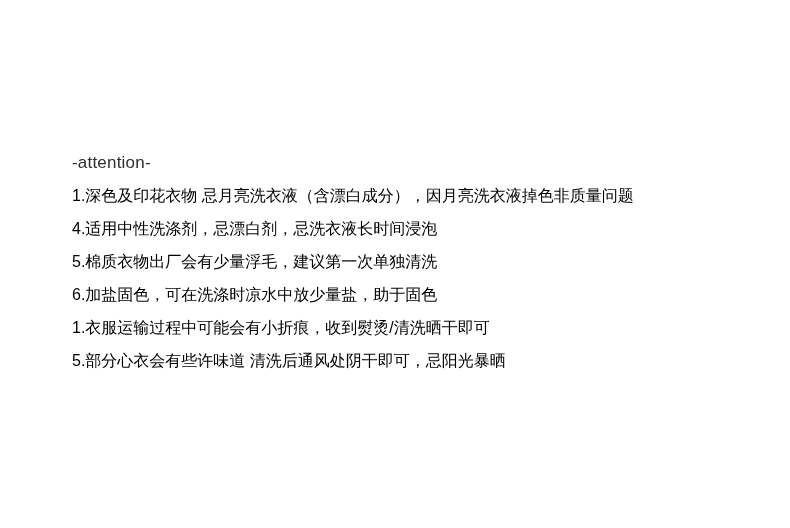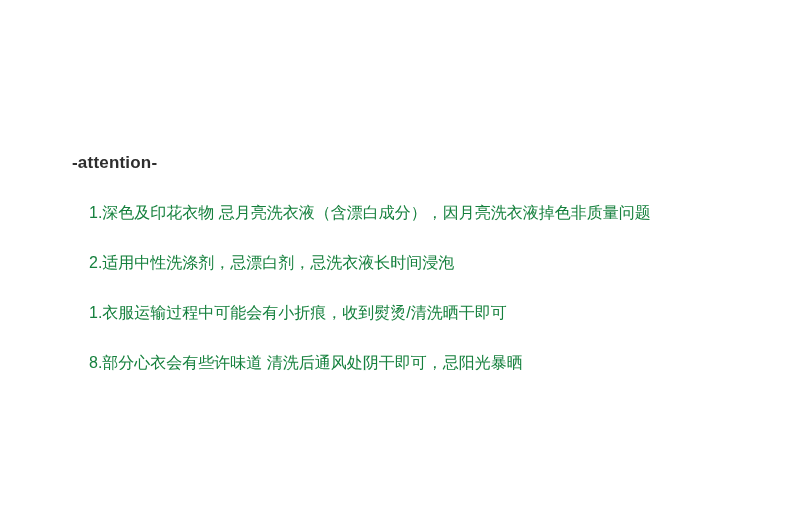--- a/index.html
+++ b/index.html
@@ -15,39 +15,41 @@
     position: relative;
   }
   .notice-block {
     position: absolute;
     left: 72px;
     top: 146px;
     width: 680px;
   }
   .notice-title {
     font-size: 17px;
-    font-weight: bold;
+    font-weight: normal;
     color: #2e2e2e;
     line-height: 33px;
     height: 33px;
     letter-spacing: 0.2px;
     margin: 0;
   }
   .notice-line {
     font-size: 16px;
     font-weight: normal;
-    color: #15803d;
+    color: #000000;
     line-height: 33px;
     height: 33px;
     white-space: nowrap;
-    margin: 17px;
+    margin: 0;
   }
 </style>
 </head>
 <body>
 
 <div class="notice-block">
   <h2 class="notice-title">-attention-</h2>
   <p class="notice-line">1.深色及印花衣物 忌月亮洗衣液（含漂白成分），因月亮洗衣液掉色非质量问题</p>
-  <p class="notice-line">2.适用中性洗涤剂，忌漂白剂，忌洗衣液长时间浸泡</p>
+  <p class="notice-line">4.适用中性洗涤剂，忌漂白剂，忌洗衣液长时间浸泡</p>
+  <p class="notice-line">5.棉质衣物出厂会有少量浮毛，建议第一次单独清洗</p>
+  <p class="notice-line">6.加盐固色，可在洗涤时凉水中放少量盐，助于固色</p>
   <p class="notice-line">1.衣服运输过程中可能会有小折痕，收到熨烫/清洗晒干即可</p>
-  <p class="notice-line">8.部分心衣会有些许味道 清洗后通风处阴干即可，忌阳光暴晒</p>
+  <p class="notice-line">5.部分心衣会有些许味道 清洗后通风处阴干即可，忌阳光暴晒</p>
 </div>
 
 </body></html>

